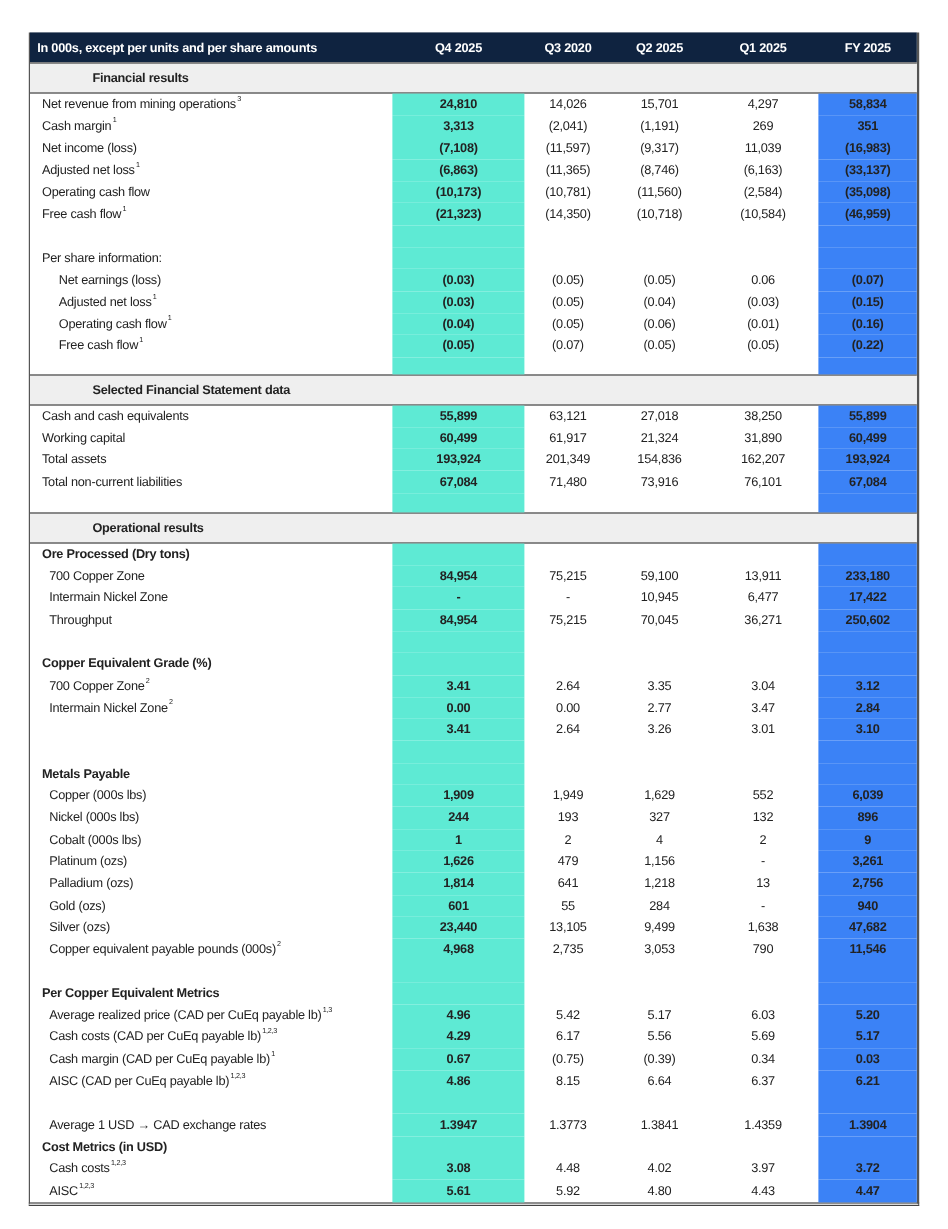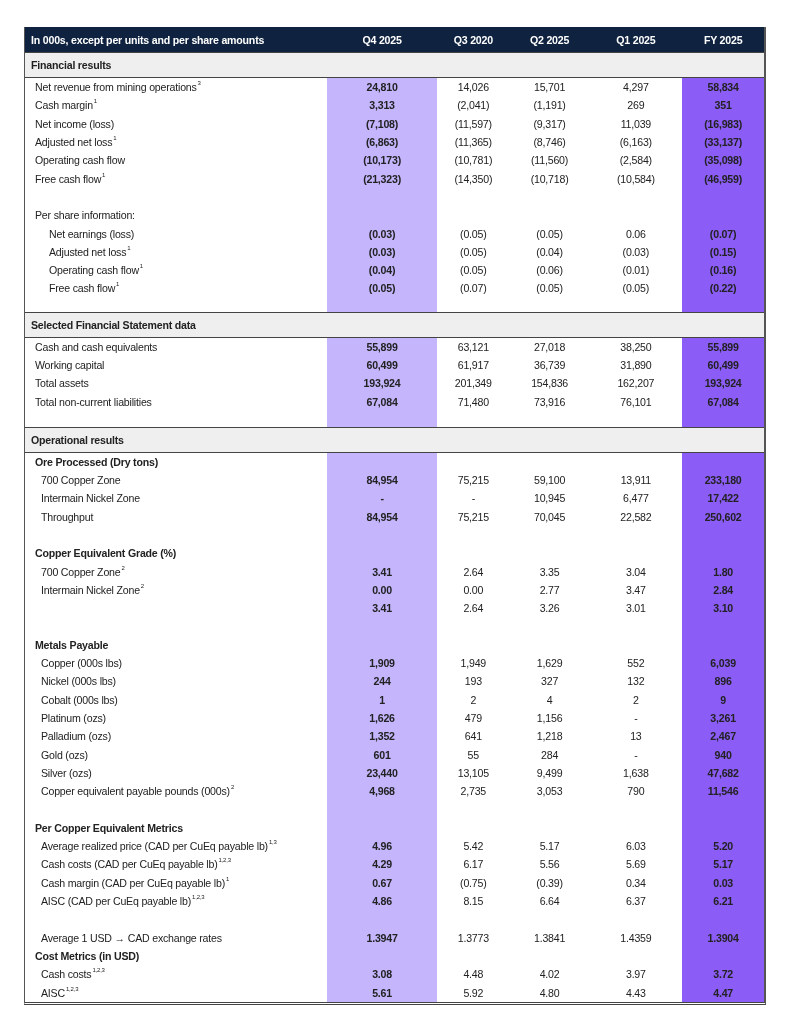--- a/index.html
+++ b/index.html
@@ -4,29 +4,29 @@
 <style>
   html, body { margin:0; padding:0; background:#ffffff; }
   body { width:790px; height:1024px; position:relative; overflow:hidden;
          font-family:"Liberation Sans", sans-serif; color:#222; }
   .tbl { position:absolute; left:24px; top:27px; width:742px;
          border-right:2px solid #555; border-left:1px solid #555; border-bottom:3px double #444;
          box-sizing:border-box; }
   .row { display:flex; align-items:center; height:18.3px; font-size:10.6px; letter-spacing:-0.2px; }
   .row > div { box-sizing:border-box; }
   .c-label { width:303px; padding-left:8px; white-space:nowrap; }
-  .c-q4 { width:110px; text-align:center; background:#c4b5fd; align-self:stretch; display:flex; align-items:center; justify-content:center; font-weight:bold; }
+  .c-q4 { width:110px; text-align:center; background:#5eead4; align-self:stretch; display:flex; align-items:center; justify-content:center; font-weight:bold; }
   .c-q3 { width:73px; text-align:center; }
   .c-q2 { width:80px; text-align:center; }
   .c-q1 { width:93px; text-align:center; }
-  .c-fy { width:82px; text-align:center; background:#8b5cf6; align-self:stretch; display:flex; align-items:center; justify-content:center; font-weight:bold; }
+  .c-fy { width:82px; text-align:center; background:#3b82f6; align-self:stretch; display:flex; align-items:center; justify-content:center; font-weight:bold; }
   .row.hdr { height:25px; background:#0f2340; color:#fff; font-weight:bold; font-size:10.6px; }
   .row.hdr .c-q4, .row.hdr .c-fy { background:transparent; }
   .row.hdr .c-label { padding-left:6px; }
-  .row.sec { height:24px; background:#efefef; font-weight:bold; border-top:1px solid #444; border-bottom:1px solid #444; }
+  .row.sec { height:24px; background:#efefef; font-weight:bold; border-top:1px solid #444; border-bottom:1px solid #444;padding-left:46px; }
   .row.sec .c-label { padding-left:6px; }
   .row.spacer { height:18.3px; }
   .row.sub .c-label { font-weight:bold; padding-left:10px; }
   .ind1 .c-label { padding-left:10px; }
   .ind2 .c-label { padding-left:16px; }
   .ind3 .c-label { padding-left:24px; }
   sup { font-size:6px; vertical-align:top; position:relative; top:-1px; margin-left:1px; }
 </style>
 </head>
 <body>
@@ -163,21 +163,21 @@
         <div class="c-q4">55,899</div>
         <div class="c-q3">63,121</div>
         <div class="c-q2">27,018</div>
         <div class="c-q1">38,250</div>
         <div class="c-fy">55,899</div>
       </div>
       <div class="row ind1">
         <div class="c-label"><span>Working capital</span></div>
         <div class="c-q4">60,499</div>
         <div class="c-q3">61,917</div>
-        <div class="c-q2">36,739</div>
+        <div class="c-q2">21,324</div>
         <div class="c-q1">31,890</div>
         <div class="c-fy">60,499</div>
       </div>
       <div class="row ind1">
         <div class="c-label"><span>Total assets</span></div>
         <div class="c-q4">193,924</div>
         <div class="c-q3">201,349</div>
         <div class="c-q2">154,836</div>
         <div class="c-q1">162,207</div>
         <div class="c-fy">193,924</div>
@@ -227,21 +227,21 @@
         <div class="c-q3">-</div>
         <div class="c-q2">10,945</div>
         <div class="c-q1">6,477</div>
         <div class="c-fy">17,422</div>
       </div>
       <div class="row ind2">
         <div class="c-label"><span>Throughput</span></div>
         <div class="c-q4">84,954</div>
         <div class="c-q3">75,215</div>
         <div class="c-q2">70,045</div>
-        <div class="c-q1">22,582</div>
+        <div class="c-q1">36,271</div>
         <div class="c-fy">250,602</div>
       </div>
     </div>
   <div class="row spacer">
       <div class="c-label"></div>
       <div class="c-q4"></div>
       <div class="c-q3"></div>
       <div class="c-q2"></div>
       <div class="c-q1"></div>
       <div class="c-fy"></div>
@@ -255,21 +255,21 @@
       <div class="c-q1"></div>
       <div class="c-fy"></div>
   </div>
   <div>
       <div class="row ind2">
         <div class="c-label"><span>700 Copper Zone</span><sup>2</sup></div>
         <div class="c-q4">3.41</div>
         <div class="c-q3">2.64</div>
         <div class="c-q2">3.35</div>
         <div class="c-q1">3.04</div>
-        <div class="c-fy">1.80</div>
+        <div class="c-fy">3.12</div>
       </div>
       <div class="row ind2">
         <div class="c-label"><span>Intermain Nickel Zone</span><sup>2</sup></div>
         <div class="c-q4">0.00</div>
         <div class="c-q3">0.00</div>
         <div class="c-q2">2.77</div>
         <div class="c-q1">3.47</div>
         <div class="c-fy">2.84</div>
       </div>
       <div class="row ind2">
@@ -326,25 +326,25 @@
       <div class="row ind2">
         <div class="c-label"><span>Platinum (ozs)</span></div>
         <div class="c-q4">1,626</div>
         <div class="c-q3">479</div>
         <div class="c-q2">1,156</div>
         <div class="c-q1">-</div>
         <div class="c-fy">3,261</div>
       </div>
       <div class="row ind2">
         <div class="c-label"><span>Palladium (ozs)</span></div>
-        <div class="c-q4">1,352</div>
+        <div class="c-q4">1,814</div>
         <div class="c-q3">641</div>
         <div class="c-q2">1,218</div>
         <div class="c-q1">13</div>
-        <div class="c-fy">2,467</div>
+        <div class="c-fy">2,756</div>
       </div>
       <div class="row ind2">
         <div class="c-label"><span>Gold (ozs)</span></div>
         <div class="c-q4">601</div>
         <div class="c-q3">55</div>
         <div class="c-q2">284</div>
         <div class="c-q1">-</div>
         <div class="c-fy">940</div>
       </div>
       <div class="row ind2">

